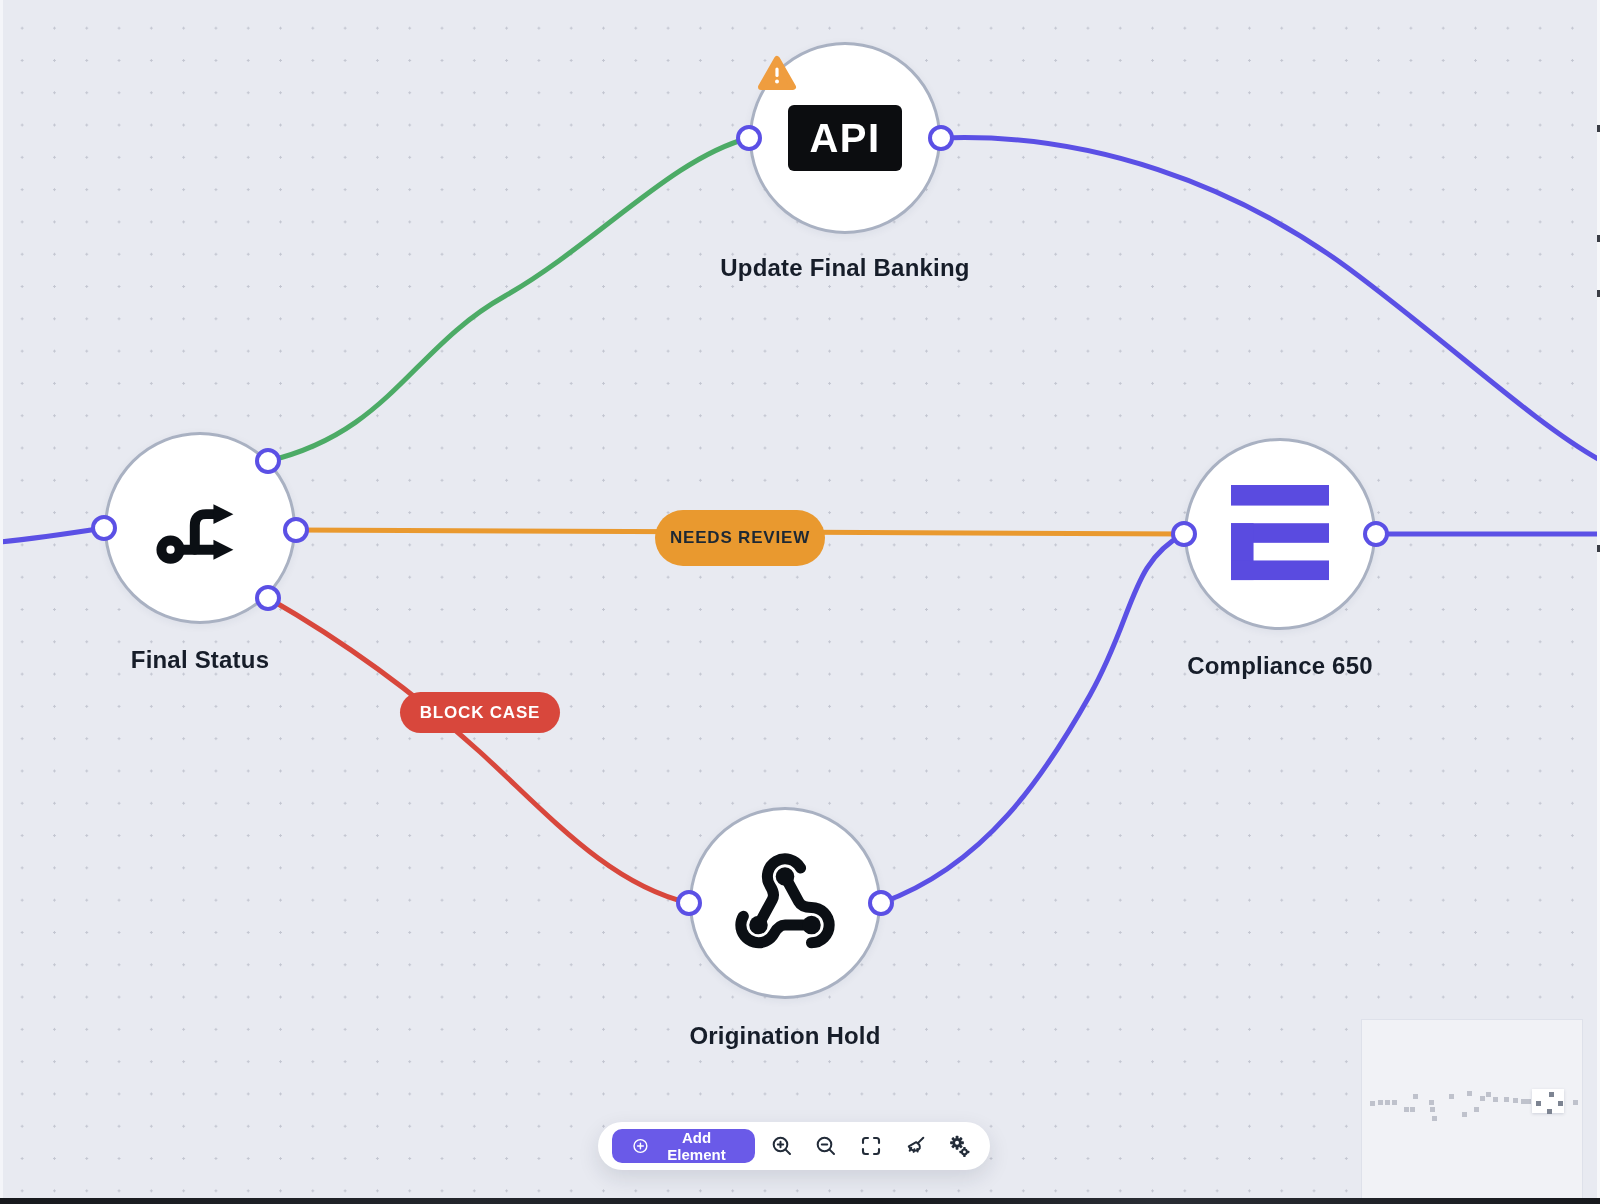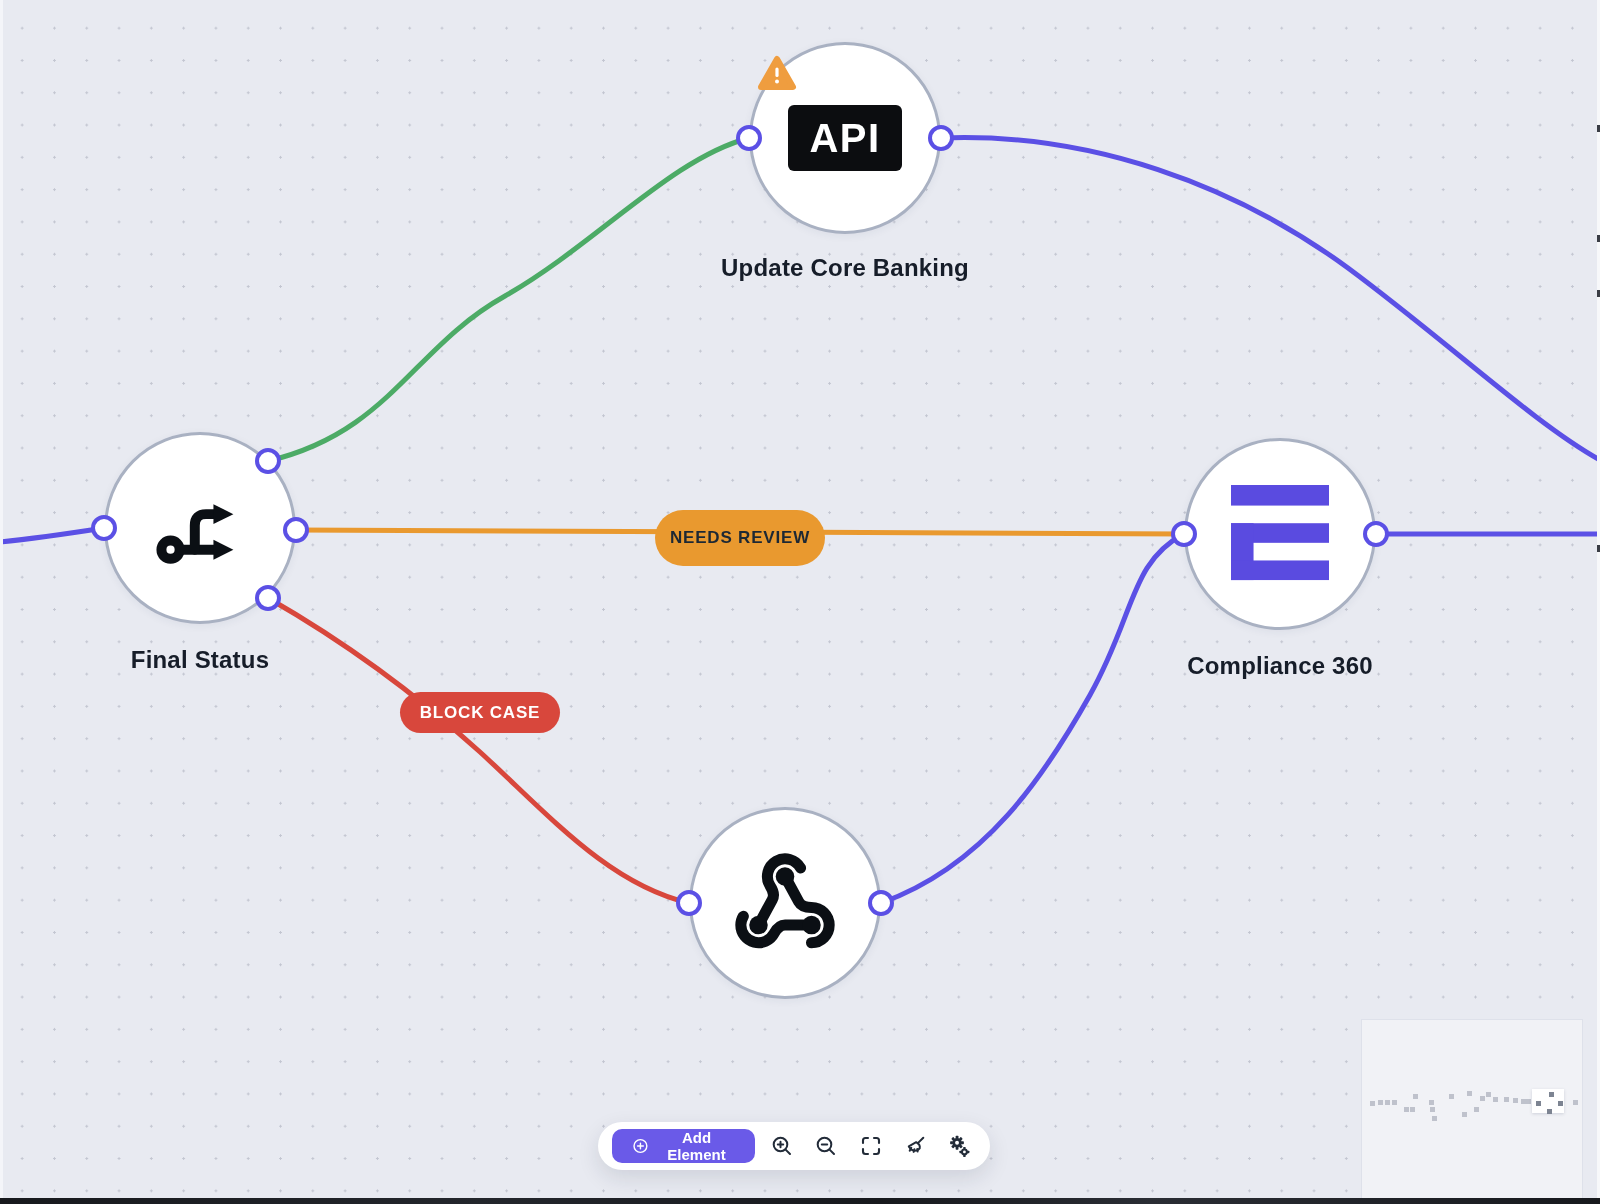--- a/index.html
+++ b/index.html
@@ -114,48 +114,49 @@
   <div class="node-label" style="left:40px;top:646px;">Final Status</div>
 
   <div class="node-circle" style="left:749px;top:42px;">
     <div class="api-badge">API</div>
   </div>
   <svg class="warning-badge" style="left:756px;top:54px;" viewBox="0 0 42 38">
     <path d="M21 5 L37 33 H5 Z" fill="#ef9d3f" stroke="#ef9d3f" stroke-width="6" stroke-linejoin="round"></path>
     <rect x="19.4" y="13.5" width="3.2" height="9.5" rx="1.6" fill="#ffffff"></rect>
     <circle cx="21" cy="27.5" r="2" fill="#ffffff"></circle>
   </svg>
-  <div class="node-label" style="left:685px;top:254px;">Update Core Banking</div>
+  <div class="node-label" style="left:685px;top:254px;">Update Final Banking</div>
 
   <div class="node-circle" style="left:1184px;top:438px;">
     <svg width="98" height="100" viewBox="0 0 100 100">
       <g fill="#5a4be0">
         <rect x="0" y="0" width="100" height="21"></rect>
         <rect x="0" y="39" width="100" height="20"></rect>
         <rect x="0" y="39" width="23" height="58"></rect>
         <rect x="0" y="77" width="100" height="20"></rect>
       </g>
     </svg>
   </div>
-  <div class="node-label" style="left:1120px;top:652px;">Compliance 360</div>
+  <div class="node-label" style="left:1120px;top:652px;">Compliance 650</div>
 
   <div class="node-circle" style="left:689px;top:807px;">
     <svg width="106" height="106" viewBox="0 0 24 24">
       <g stroke="#0b0f14" stroke-width="2.5" fill="none" stroke-linecap="round" stroke-linejoin="round">
         <path d="M18 16.98h-5.99c-1.1 0-1.95.94-2.48 1.9A4 4 0 0 1 2 17c.01-.7.2-1.4.57-2"></path>
         <path d="m6 17 3.13-5.78c.53-.97.1-2.18-.5-3.1a4 4 0 1 1 6.89-4.06"></path>
         <path d="m12 6 3.13 5.73C15.66 12.7 16.9 13 18 13a4 4 0 0 1 0 8"></path>
       </g>
       <g fill="#0b0f14">
         <circle cx="6" cy="17" r="2.1"></circle>
         <circle cx="12" cy="6" r="2.1"></circle>
         <circle cx="18" cy="17" r="2.1"></circle>
       </g>
     </svg>
   </div>
+  <div class="node-label" style="left:625px;top:1022px;">Origination Hold</div>
 
   <div class="handle" style="left:91px;top:515px;"></div>
   <div class="handle" style="left:255px;top:448px;"></div>
   <div class="handle" style="left:283px;top:517px;"></div>
   <div class="handle" style="left:255px;top:585px;"></div>
   <div class="handle" style="left:736px;top:125px;"></div>
   <div class="handle" style="left:928px;top:125px;"></div>
   <div class="handle" style="left:1171px;top:521px;"></div>
   <div class="handle" style="left:1363px;top:521px;"></div>
   <div class="handle" style="left:676px;top:890px;"></div>

